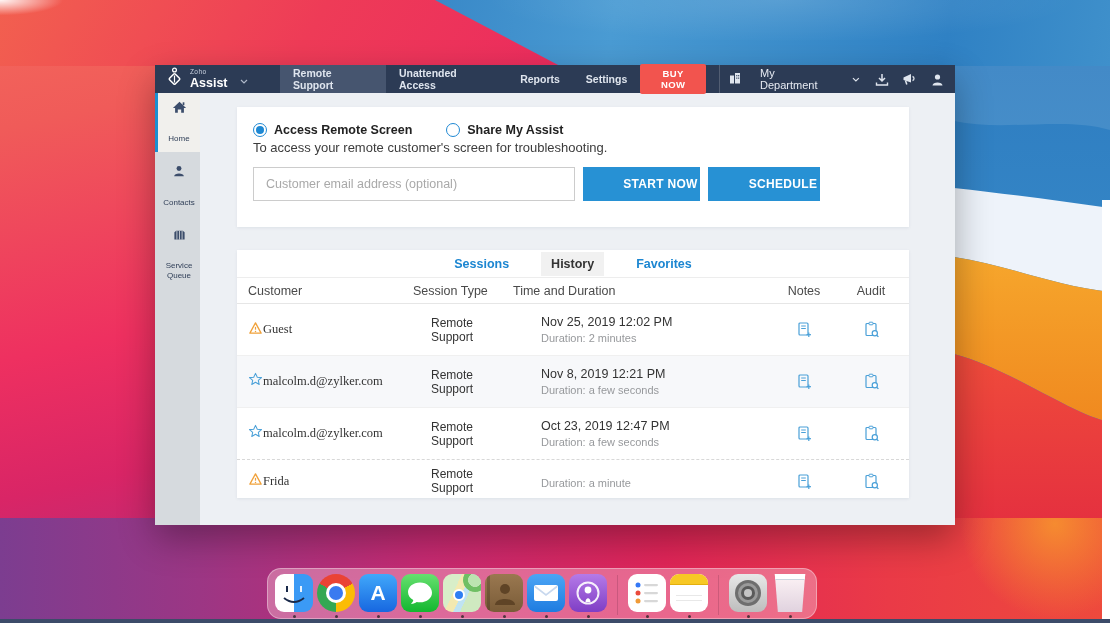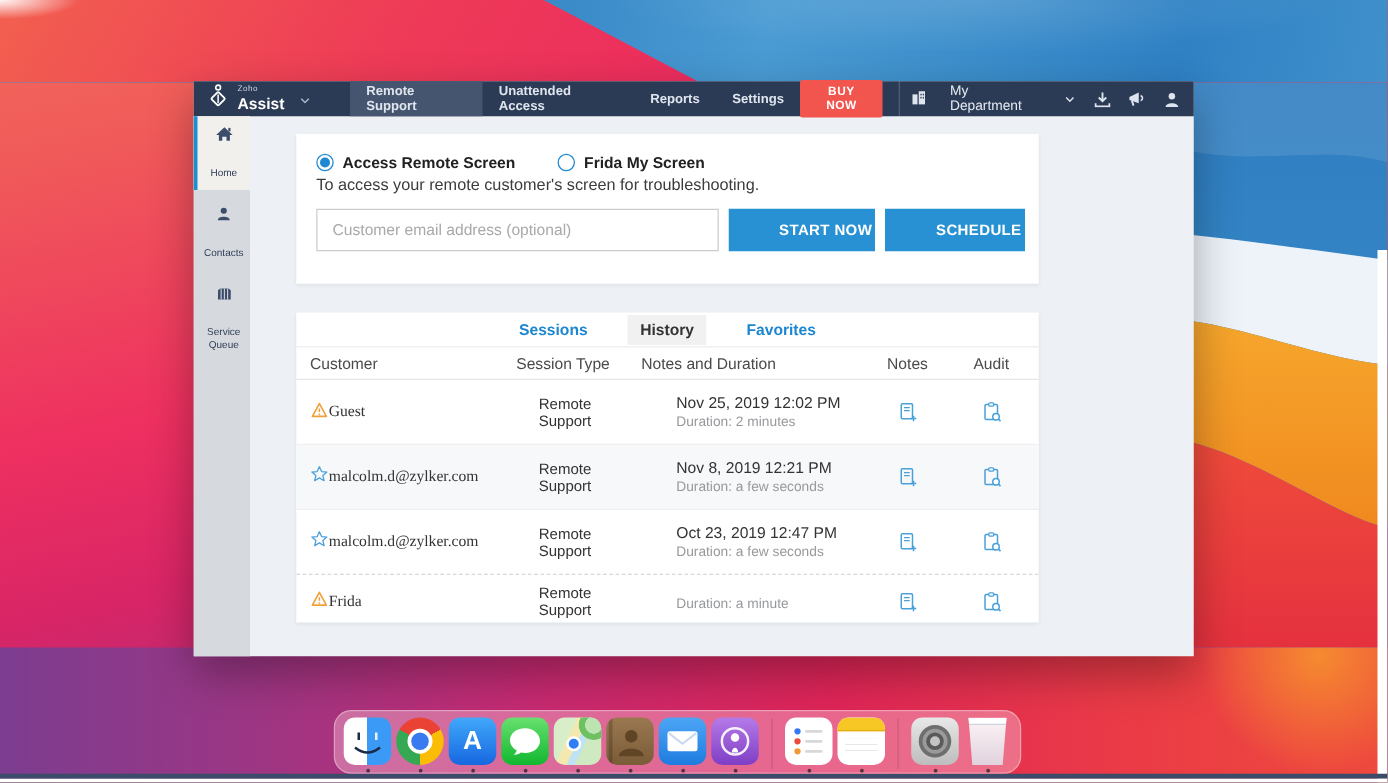--- a/index.html
+++ b/index.html
@@ -51,21 +51,21 @@
   
   .win-body { display:flex; height:432px; }
   .sidebar { width:45px; background:#d6dade; display:flex; flex-direction:column; }
   .side-item { display:flex; flex-direction:column; align-items:center; gap:17px;
     padding:7px 1px 8px; font-size:8px; color:#2f3e57; text-align:center; line-height:1.25;
     border-left:3px solid transparent; cursor:pointer; }
   .side-item.active { background:#f1f0ed; border-left-color:#1a8fd1; }
   .side-item + .side-item { margin-top:5px; }
 
   .content { flex:1; position:relative; }
-  .card { position:absolute; left:37px; width:594px; background:#fff; box-shadow:0 1px 3px rgba(40,60,90,.08); }
+  .card { position:absolute; left:37px; width:672px; background:#fff; box-shadow:0 1px 3px rgba(40,60,90,.08); }
   .card1 { top:14px; height:120px; }
   .card2 { top:157px; height:248px; overflow:hidden; }
 
   
   .radio-row { padding:16px 0 0 16px; display:flex; gap:34px; align-items:center; }
   .radio-opt { display:flex; align-items:center; gap:7px; font-size:12.5px; font-weight:bold; color:#222; cursor:pointer; }
   .radio { width:14px; height:14px; border-radius:50%; border:1.5px solid #1e88d3; background:#fff; position:relative; }
   .radio.sel::after { content:""; position:absolute; inset:2px; border-radius:50%; background:#1e88d3; }
   .desc { padding-left:16px; margin-top:3px; font-size:13px; color:#3c3c3c; }
   .form-row { padding-left:16px; margin-top:12px; display:flex; gap:8px; }
@@ -269,41 +269,41 @@
     <div class="content">
 
       <div class="card card1">
         <div class="radio-row">
           <label class="radio-opt">
             <span class="radio sel"></span>
             <span>Access Remote Screen</span>
           </label>
           <label class="radio-opt">
             <span class="radio"></span>
-            <span>Frida My Screen</span>
+            <span>Share My Assist</span>
           </label>
         </div>
         <div class="desc">To access your remote customer's screen for troubleshooting.</div>
         <div class="form-row">
           <input class="email-input" type="text" placeholder="Customer email address (optional)" style="">
           <button class="btn">START NOW</button>
           <button class="btn schedule">SCHEDULE</button>
         </div>
       </div>
 
       <div class="card card2">
         <div class="tabs">
           <div class="tab">Sessions</div>
           <div class="tab active">History</div>
           <div class="tab">Favorites</div>
         </div>
         <div class="thead">
           <div>Customer</div>
           <div>Session Type</div>
-          <div>Notes and Duration</div>
+          <div>Time and Duration</div>
           <div class="th-center">Notes</div>
           <div class="th-center">Audit</div>
         </div>
 
         <div class="trow">
           <div class="cust">
             <span>
               <svg width="15" height="14" viewBox="0 0 16 15">
                 <path d="M8 2 L14 13 H2 Z" fill="none" stroke="#f0a13a" stroke-width="1.4" stroke-linejoin="round"></path>
                 <line x1="8" y1="6.3" x2="8" y2="9.3" stroke="#f0a13a" stroke-width="1.3"></line>

